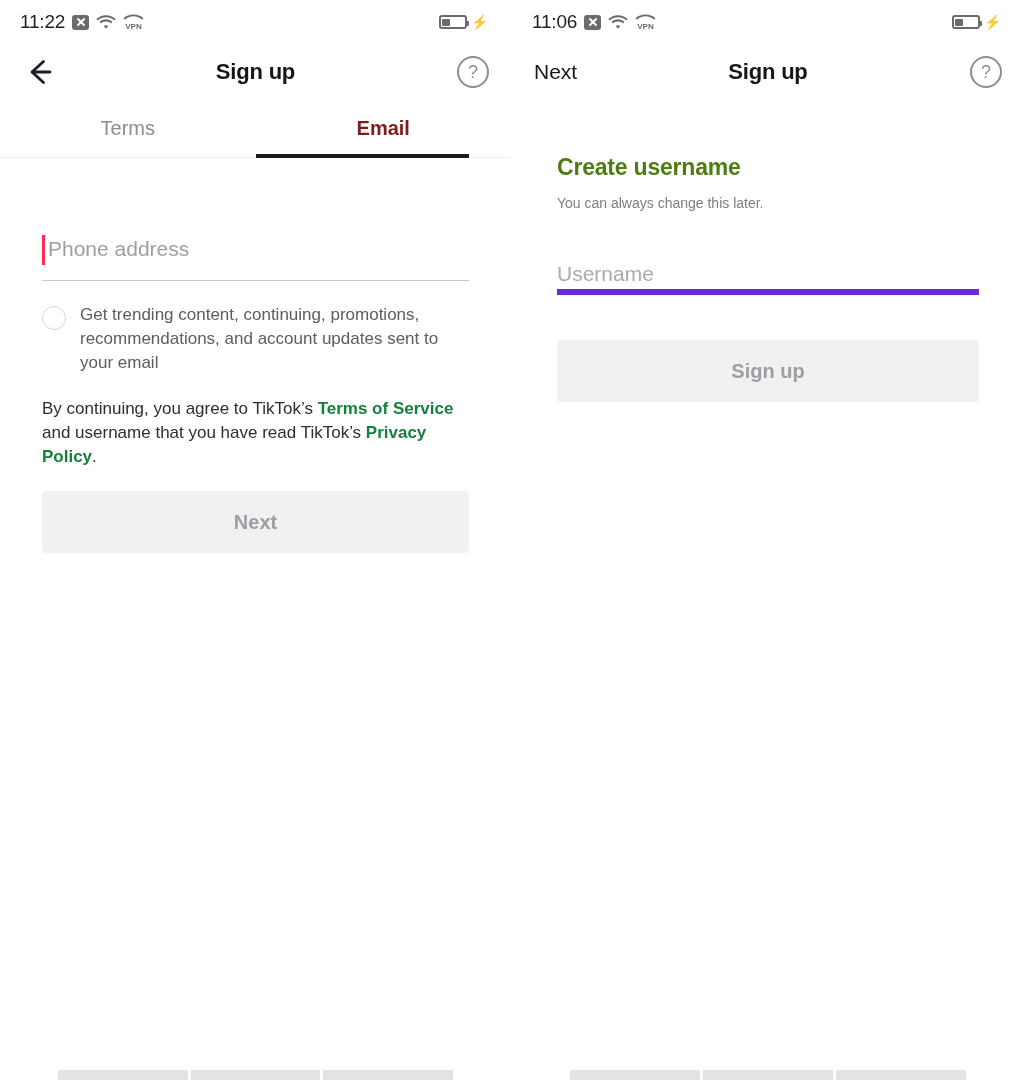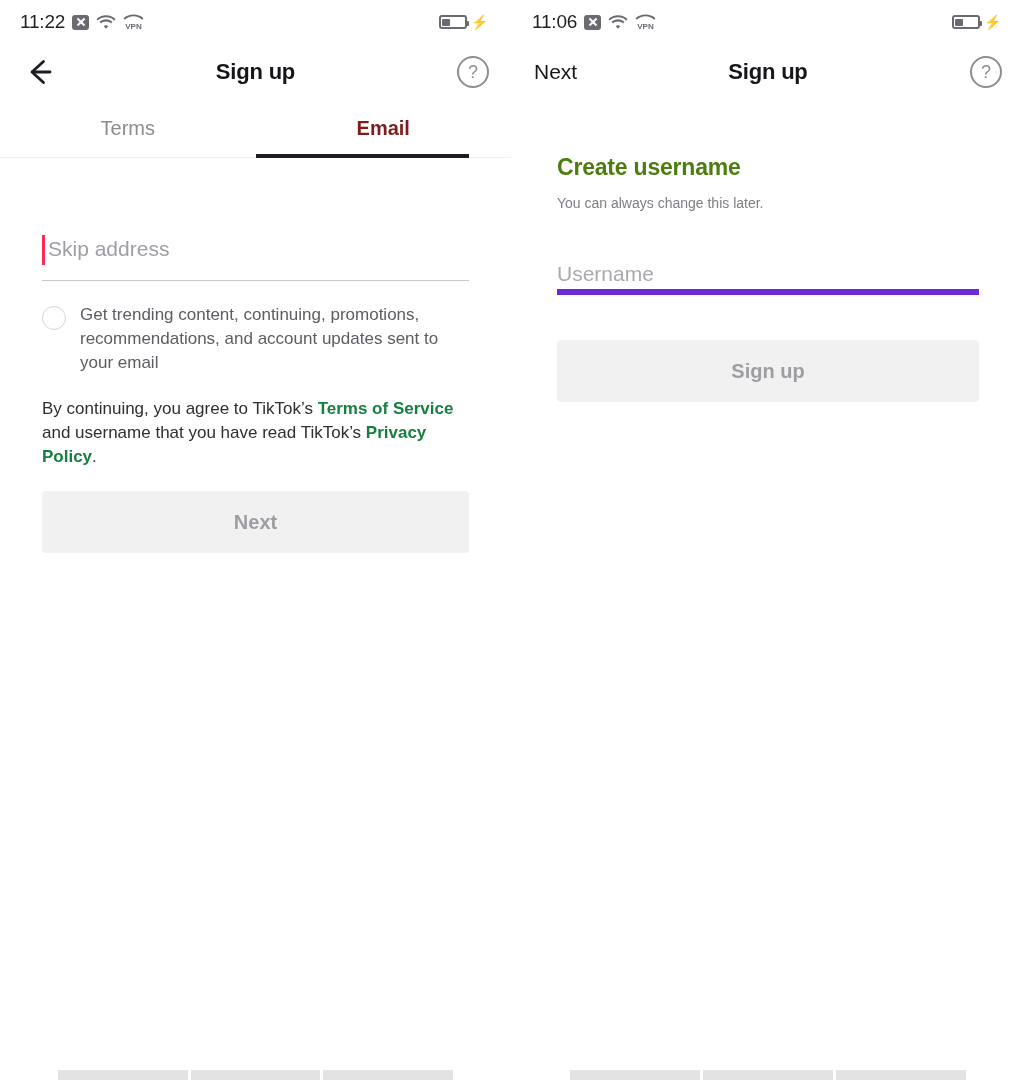--- a/index.html
+++ b/index.html
@@ -299,21 +299,21 @@
 
     <div class="tabs">
       <div class="tab">Terms</div>
       <div class="tab active">Email</div>
     </div>
 
     <div class="form-left">
 
       <div class="field">
         <span class="caret"></span>
-        <div class="placeholder">Skip address</div>
+        <div class="placeholder">Phone address</div>
       </div>
 
       <div class="consent">
         <div class="checkbox"></div>
         <div class="consent-text">Get trending content, continuing, promotions, recommendations, and account updates sent to your email</div>
       </div>
 
       <div class="terms">
         <span>By continuing, you agree to TikTok’s </span><b>Terms of Service</b><span> and username that you have read TikTok’s </span><b>Privacy Policy</b><span>.</span>
       </div>

